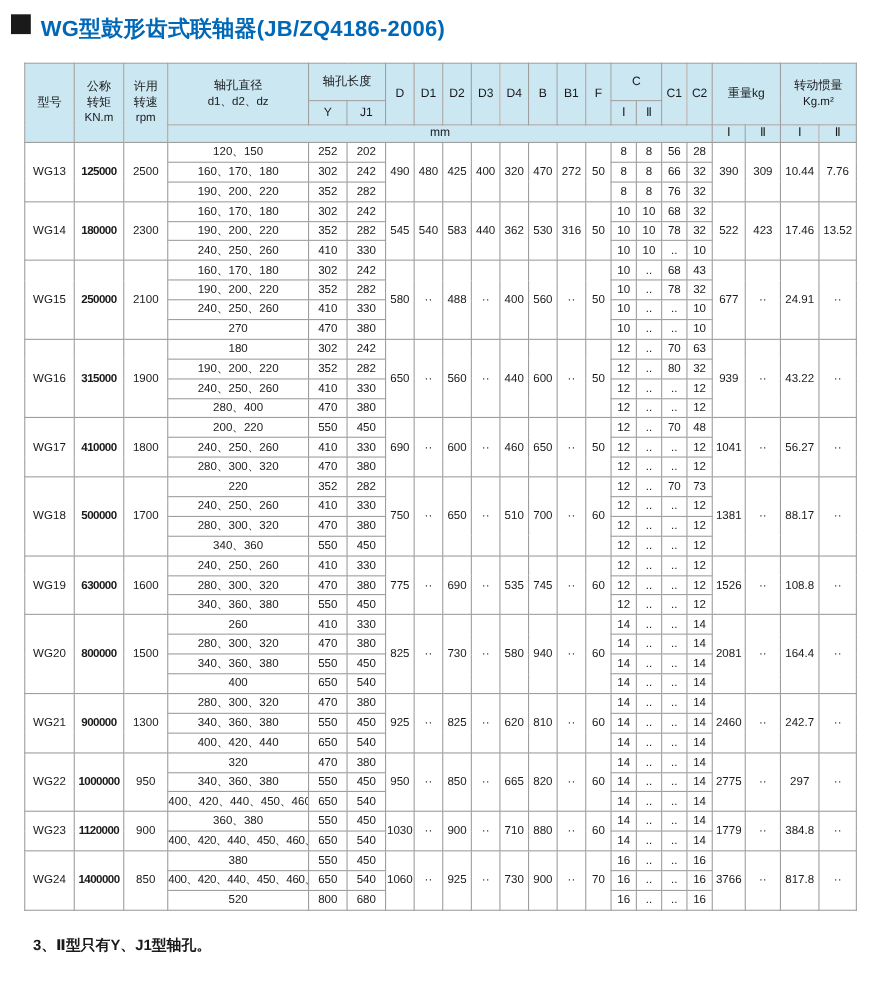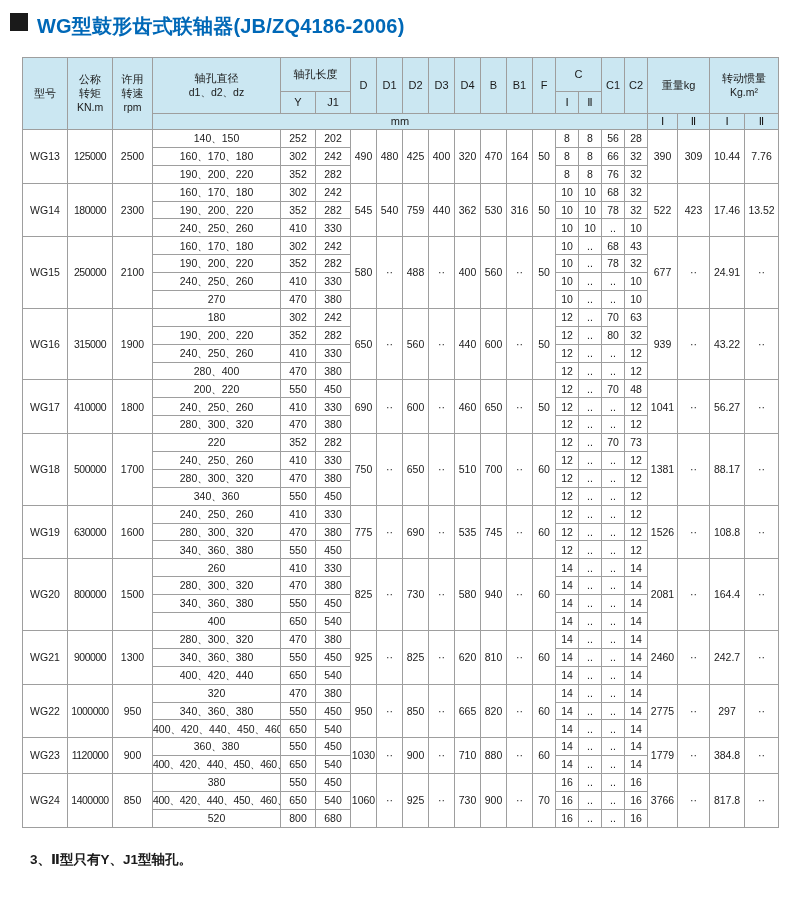--- a/index.html
+++ b/index.html
@@ -42,21 +42,21 @@
   tr.h2 th { height: 21px; }
   tr.h3 th { height: 15px; }
   table.spec td {
     font-size: 10.5px;
     height: 16.9px;
     line-height: 1;
     color: #1a1a1a;
     background: #ffffff;
   }
   td.model { font-size: 11px; }
-  td.torq { font-size: 9.5px; letter-spacing: -0.5px; }
+  td.torq { font-size: 9.5px; letter-spacing: -0.5px; font-weight: bold; }
   td.shade { background: #e7e7e7; }
   td.bore { font-size: 10.5px; }
   td.sm { font-size: 9px; }
   td.xs { font-size: 7.3px; letter-spacing: -0.3px; }
   .hdr-line { display: block; }
   .hdr-sub { display: block; font-size: 10.5px; }
 
   
   .notes { margin: 20px 0 0 8px; font-size: 13.5px; color: #1a1a1a; font-weight: 600; }
   .notes .note-line { line-height: 24px; }
@@ -144,30 +144,30 @@
         <th>Ⅱ</th>
         <th>Ⅰ</th>
         <th>Ⅱ</th>
       </tr>
     </thead>
     <tbody>
         <tr>
           <td class="model" rowspan="3">WG13</td>
           <td class="torq" rowspan="3">125000</td>
           <td rowspan="3">2500</td>
-          <td class="bore">140、150</td>
+          <td class="bore">120、150</td>
           <td>252</td>
           <td>202</td>
           <td rowspan="3">490</td>
           <td rowspan="3">480</td>
           <td rowspan="3">425</td>
           <td rowspan="3">400</td>
           <td rowspan="3">320</td>
           <td rowspan="3">470</td>
-          <td rowspan="3">164</td>
+          <td rowspan="3">272</td>
           <td rowspan="3">50</td>
           <td>8</td>
           <td>8</td>
           <td>56</td>
           <td>28</td>
           <td rowspan="3">390</td>
           <td rowspan="3">309</td>
           <td rowspan="3">10.44</td>
           <td rowspan="3">7.76</td>
         </tr>
@@ -191,21 +191,21 @@
         </tr>
         <tr>
           <td class="model" rowspan="3">WG14</td>
           <td class="torq" rowspan="3">180000</td>
           <td rowspan="3">2300</td>
           <td class="bore shade">160、170、180</td>
           <td class="shade">302</td>
           <td class="shade">242</td>
           <td rowspan="3">545</td>
           <td rowspan="3">540</td>
-          <td rowspan="3">759</td>
+          <td rowspan="3">583</td>
           <td rowspan="3">440</td>
           <td rowspan="3">362</td>
           <td rowspan="3">530</td>
           <td rowspan="3">316</td>
           <td rowspan="3">50</td>
           <td class="shade">10</td>
           <td class="shade">10</td>
           <td class="shade">68</td>
           <td class="shade">32</td>
           <td rowspan="3">522</td>

